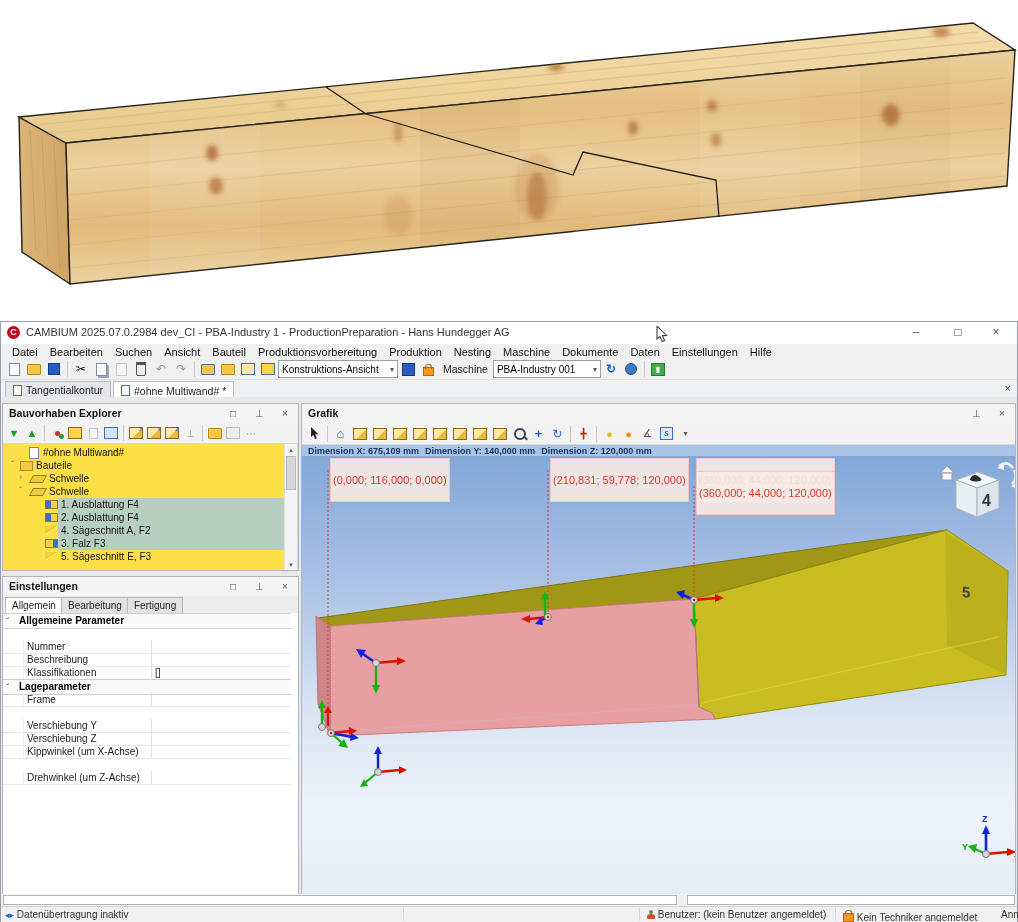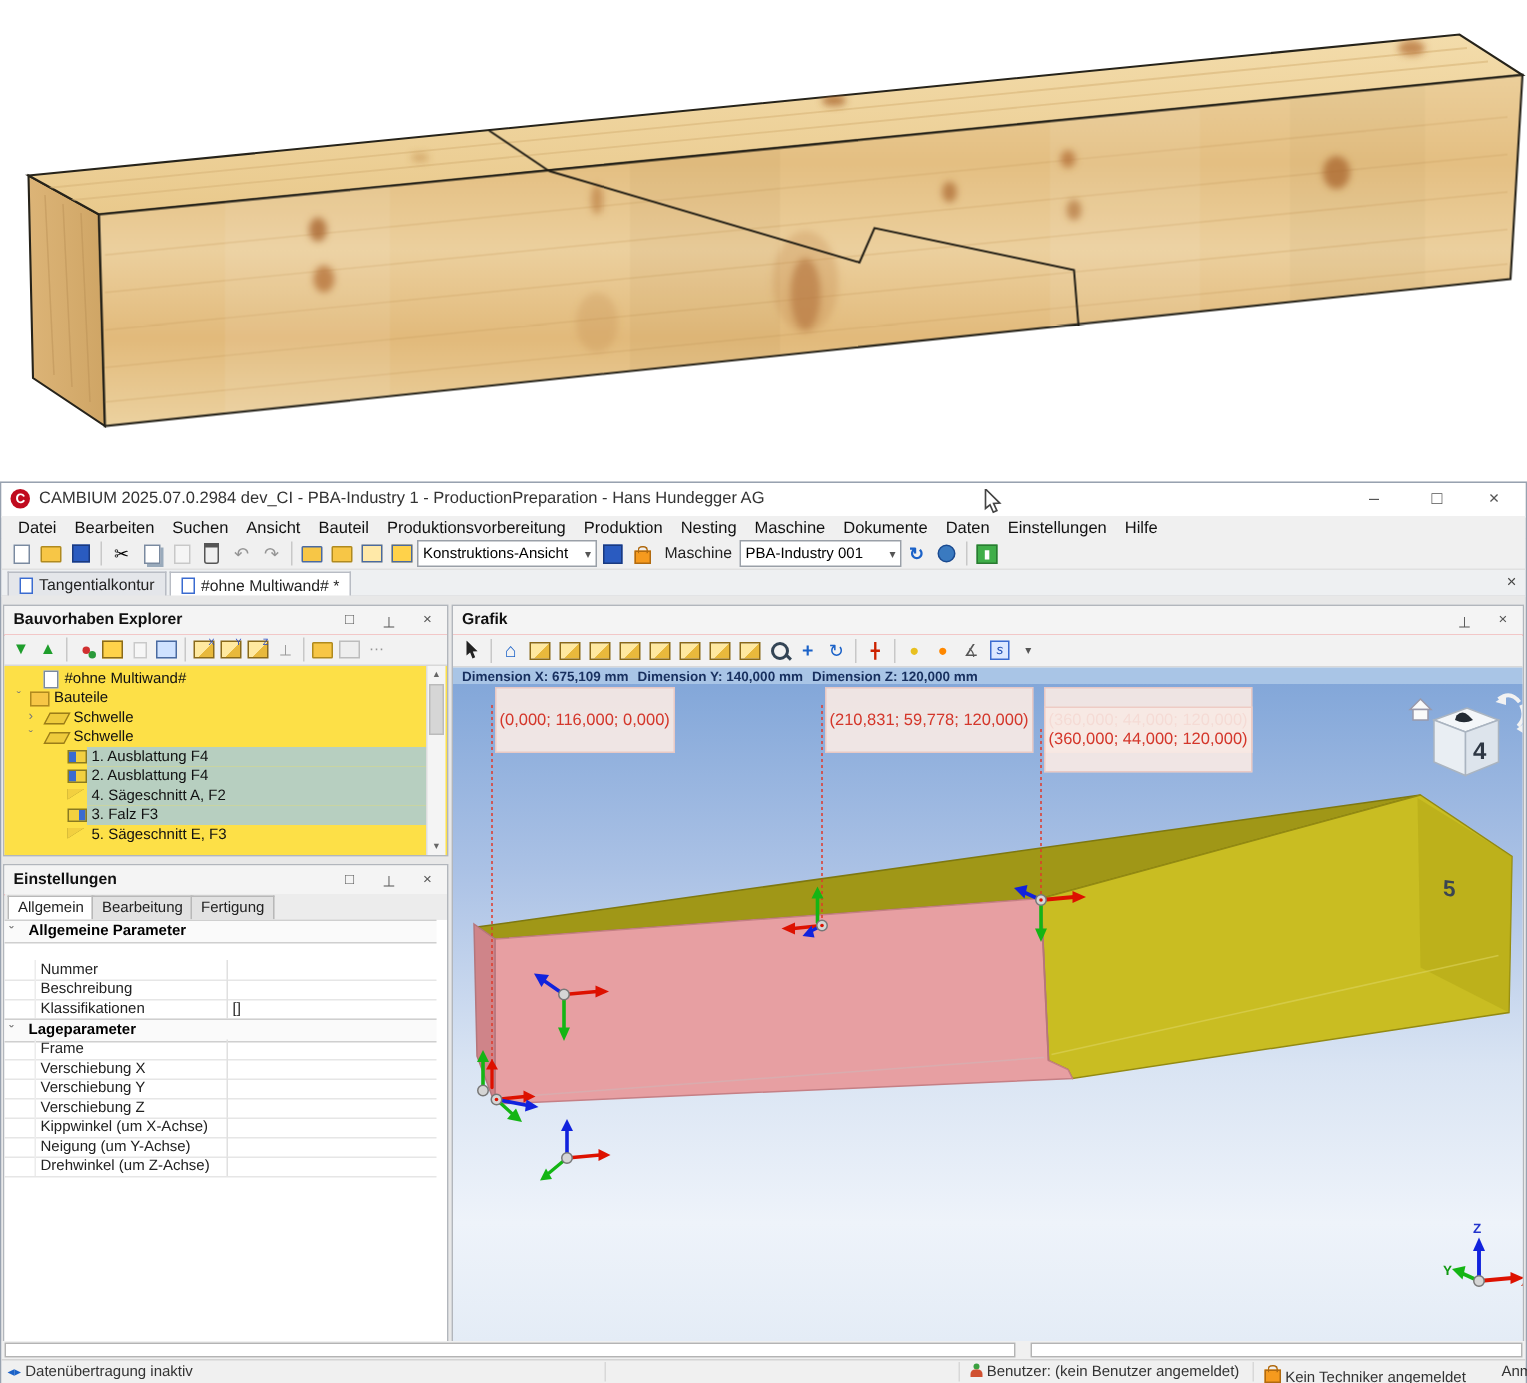--- a/index.html
+++ b/index.html
@@ -411,48 +411,36 @@
           <div class="psec" style="top:66px">
             <span class="chev" style="left:3px;top:2px">ˇ</span>
             <span style="position:absolute;left:16px;top:1px">Lageparameter</span>
           </div>
           <div class="prow" style="top:80px">
               <span class="gl1"></span>
               <span class="gl2"></span>
               <span class="pl">Frame</span>
               <span class="pv"></span>
             </div>
-          <div class="prow" style="top:93px">
-              <span class="gl1"></span>
-              <span class="gl2"></span>
-              <span class="pl">Verschiebung X</span>
-              <span class="pv"></span>
-            </div>
           <div class="prow" style="top:106px">
               <span class="gl1"></span>
               <span class="gl2"></span>
               <span class="pl">Verschiebung Y</span>
               <span class="pv"></span>
             </div>
           <div class="prow" style="top:119px">
               <span class="gl1"></span>
               <span class="gl2"></span>
               <span class="pl">Verschiebung Z</span>
               <span class="pv"></span>
             </div>
           <div class="prow" style="top:132px">
               <span class="gl1"></span>
               <span class="gl2"></span>
               <span class="pl">Kippwinkel (um X-Achse)</span>
-              <span class="pv"></span>
-            </div>
-          <div class="prow" style="top:145px">
-              <span class="gl1"></span>
-              <span class="gl2"></span>
-              <span class="pl">Neigung (um Y-Achse)</span>
               <span class="pv"></span>
             </div>
           <div class="prow" style="top:158px">
               <span class="gl1"></span>
               <span class="gl2"></span>
               <span class="pl">Drehwinkel (um Z-Achse)</span>
               <span class="pv"></span>
             </div>
         </div>
       </div>

